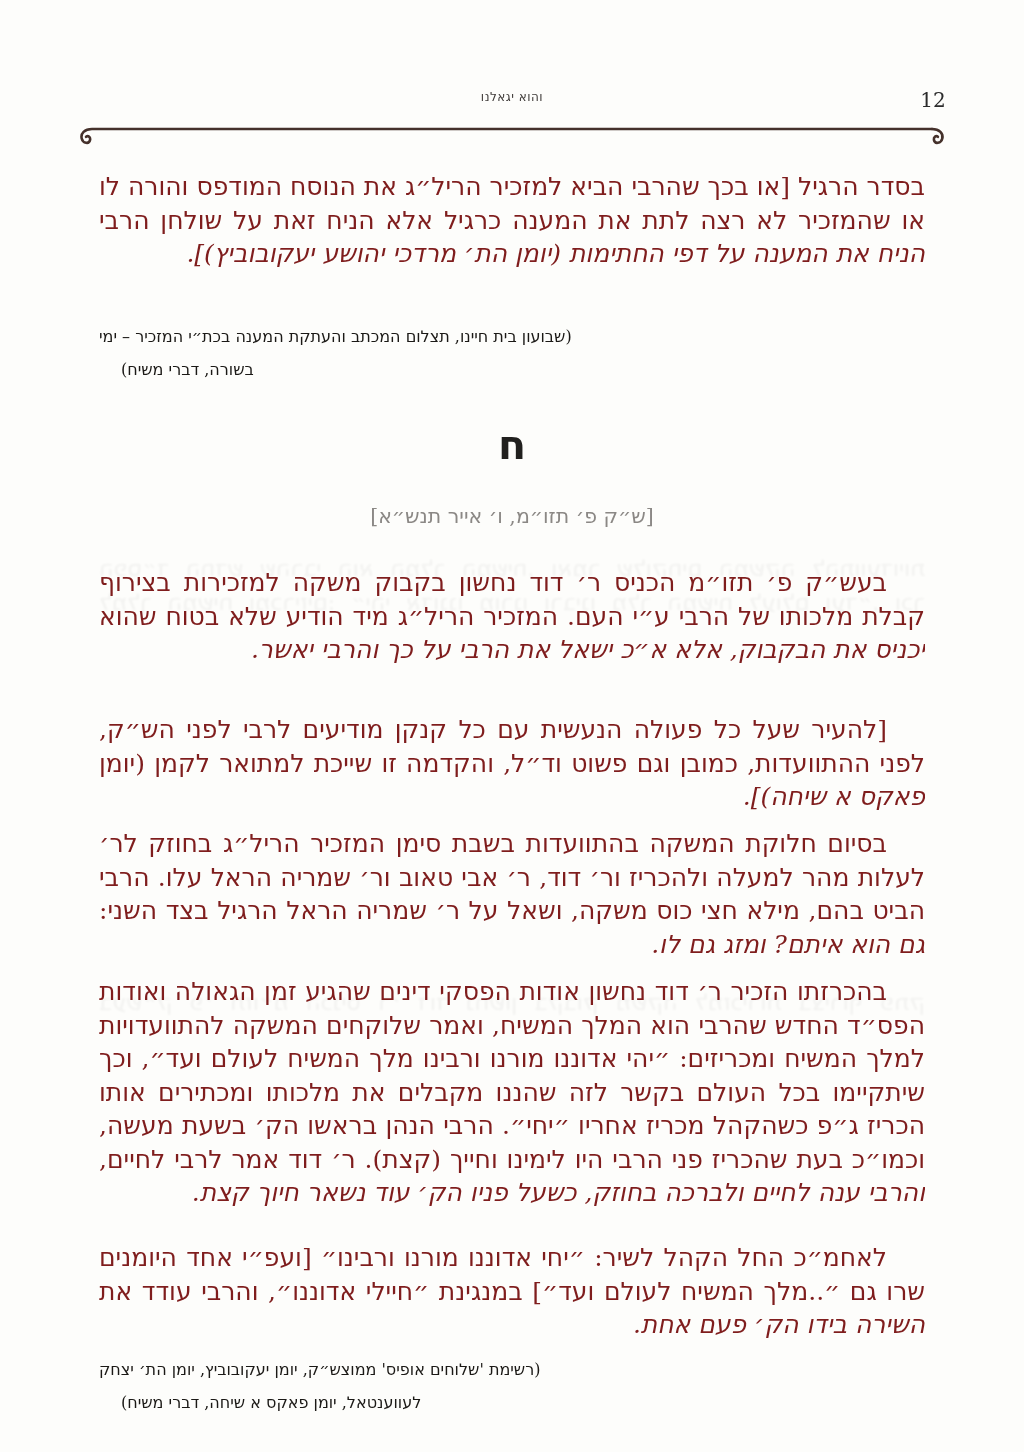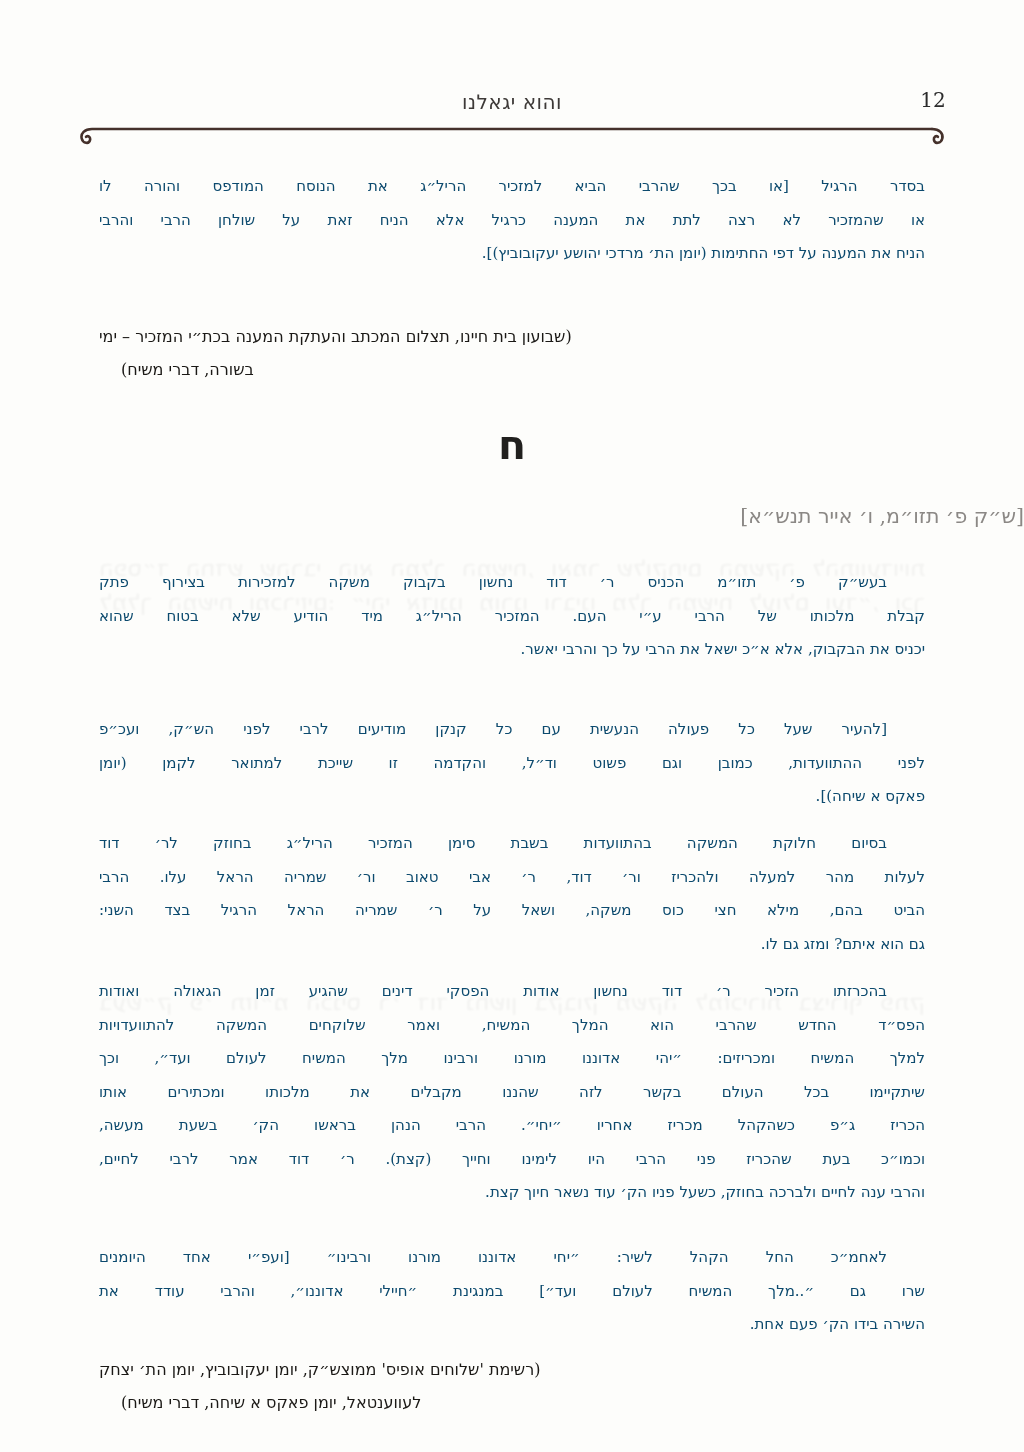--- a/index.html
+++ b/index.html
@@ -3,46 +3,46 @@
 <meta charset="utf-8">
 <style>
   html,body{margin:0;padding:0;background:#e8e8e8;}
   .page{
     position:relative;width:1024px;height:1452px;margin:0 auto;
     background:#fdfdfb;overflow:hidden;direction:rtl;
     font-family:"DejaVu Serif","DejaVu Sans",serif;color:#161616;
   }
   .hdr-title{
     position:absolute;top:90px;left:0;width:100%;text-align:center;
-    font-size:20px;color:#3e3a38;letter-spacing:.5px;direction:rtl;
+    font-size:12px;color:#3e3a38;letter-spacing:.5px;direction:rtl;
   }
   .pg-num{
     position:absolute;top:88px;left:903px;width:60px;text-align:center;
     font-size:20px;color:#2b2b2b;direction:ltr;
   }
   .rule{position:absolute;top:122px;left:78px;width:868px;height:36px;}
   .block{position:absolute;right:99px;width:826px;}
   .line{
-    font-size:15px;line-height:33.5px;height:33.5px;overflow:hidden;
+    font-size:25px;line-height:33.5px;height:33.5px;overflow:hidden;
     text-align:justify;text-align-last:justify;direction:rtl;
-    color:#0c4a6e;
+    color:#7f1d1d;
   }
   .line.first{padding-right:38px;}
-  .line.last{text-align-last:right;}
+  .line.last{text-align-last:right;font-style:italic;}
   .cite .line{
     font-size:16px;line-height:33px;height:33px;
     text-align:left;text-align-last:left;color:#1b1916;
   }
   .cite .line.c-ind{padding-left:22px;}
   .sec-letter{
     position:absolute;top:421px;left:0;width:100%;text-align:center;
     font-size:41px;font-weight:bold;color:#21201e;line-height:48px;
   }
   .sec-date{
-    position:absolute;top:501px;left:0;width:100%;text-align:right;
+    position:absolute;top:501px;left:0;width:100%;text-align:center;
     font-size:20.5px;color:#8b8885;line-height:30px;direction:rtl;
   }
   .ghost{
     position:absolute;right:99px;width:826px;
     font-size:22.5px;line-height:33.5px;height:33.5px;overflow:hidden;
     color:#1a1a1a;opacity:.05;filter:blur(1px);transform:scaleX(-1);
     text-align:justify;text-align-last:justify;pointer-events:none;
   }
 </style>
 </head>

